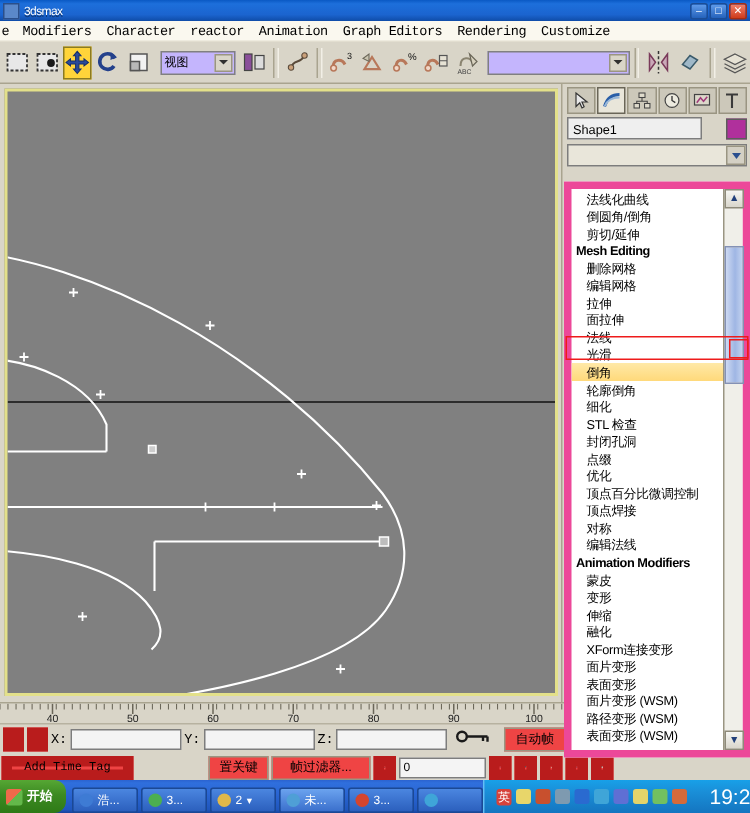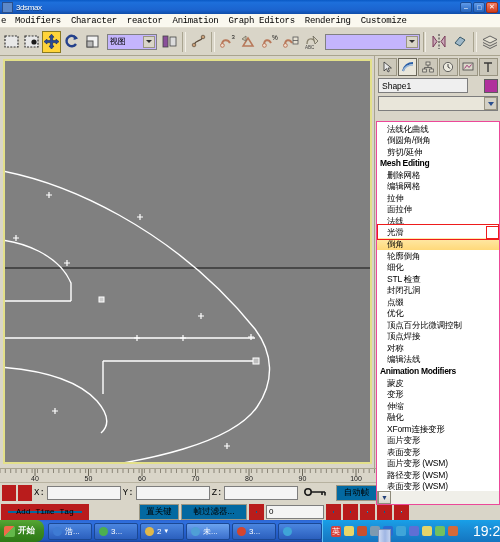--- a/index.html
+++ b/index.html
@@ -118,21 +118,21 @@
     display: flex; align-items: center; justify-content: center;
   }
   .modsel .arrow::after {
     content: ""; border-left: 3px solid transparent; border-right: 3px solid transparent;
     border-top: 4px solid #2a4f8f;
   }
 
   
   .droplist {
     position: absolute; left: 376px; top: 121px; width: 124px; height: 384px;
-    background: #ffffff; border: 1px solid #ec4899; display: flex; z-index: 30; flex-direction: column;
+    background: #ffffff; border: 5px solid #ec4899; display: flex; z-index: 30;
   }
   .dl-items {
     flex: 1 1 auto; overflow: hidden; padding-top: 1px;
     font-size: 8.5px; line-height: 1; color: #000;
   }
   .dl-row {
     height: 11.55px; display: flex; align-items: center;
     padding-left: 10px; white-space: nowrap; letter-spacing: -0.2px;
   }
   .dl-row.group {
@@ -180,21 +180,21 @@
   .sb-row1 { position: absolute; left: 0; top: 0; height: 19px; width: 500px;
              display: flex; align-items: center; gap: 2px; padding-left: 2px; }
   .sb-row2 { position: absolute; left: 0; top: 19px; height: 19px; width: 500px;
              display: flex; align-items: center; gap: 2px; padding-left: 1px; }
   .coordfield {
     height: 14px; background: #f4f4f4; border: 1px solid #7d7d7d;
     font-size: 8px; display: flex; align-items: center; padding-left: 2px;
   }
   .coordlabel { font-size: 9px; color: #000; font-family: "Liberation Mono", monospace; }
   .sbtn {
-    height: 16px; background: #0369a1; border: 1px solid #9a9582;
+    height: 16px; background: #ef4444; border: 1px solid #9a9582;
     font-size: 8.5px; color: #000; display: flex; align-items: center;
     justify-content: center; padding: 0 3px; white-space: nowrap;
   }
   .sbtn.flat { border: 7px solid #b91c1c; }
   .statustext {
     font-size: 8.5px; color: #000; white-space: nowrap; overflow: hidden;
     letter-spacing: -0.4px;
   }
   .mono { font-family: "Liberation Mono", monospace; }
   .scombo {
@@ -209,21 +209,21 @@
   }
   .scombo .arrow::after {
     content: ""; border-left: 3px solid transparent; border-right: 3px solid transparent;
     border-top: 3px solid #202020;
   }
 
   
   .taskbar {
     position: absolute; left: 0; top: 520px; width: 500px; height: 22px;
     background: linear-gradient(to bottom,#2b63d0 0%,#2f6fdd 9%,#2a66d4 40%,#1f56bd 90%,#17439c 100%);
-    display: flex; align-items: center;
+    display: flex; align-items: flex-end;
   }
   .start {
     height: 22px; min-width: 44px; border-radius: 0 8px 8px 0;
     background: linear-gradient(to bottom,#56a734,#3c8a22 45%,#2e7a16);
     display: flex; align-items: center; gap: 3px; padding: 0 6px 0 4px;
     color: #fff; font-size: 8.5px; font-weight: bold;
   }
   .start .flag { width: 11px; height: 11px; background:
     linear-gradient(to bottom right,#ef6a4a 50%,#63b84a 50%); border-radius: 2px; }
   .tb-items { display: flex; align-items: center; gap: 2px; margin-left: 4px; }

